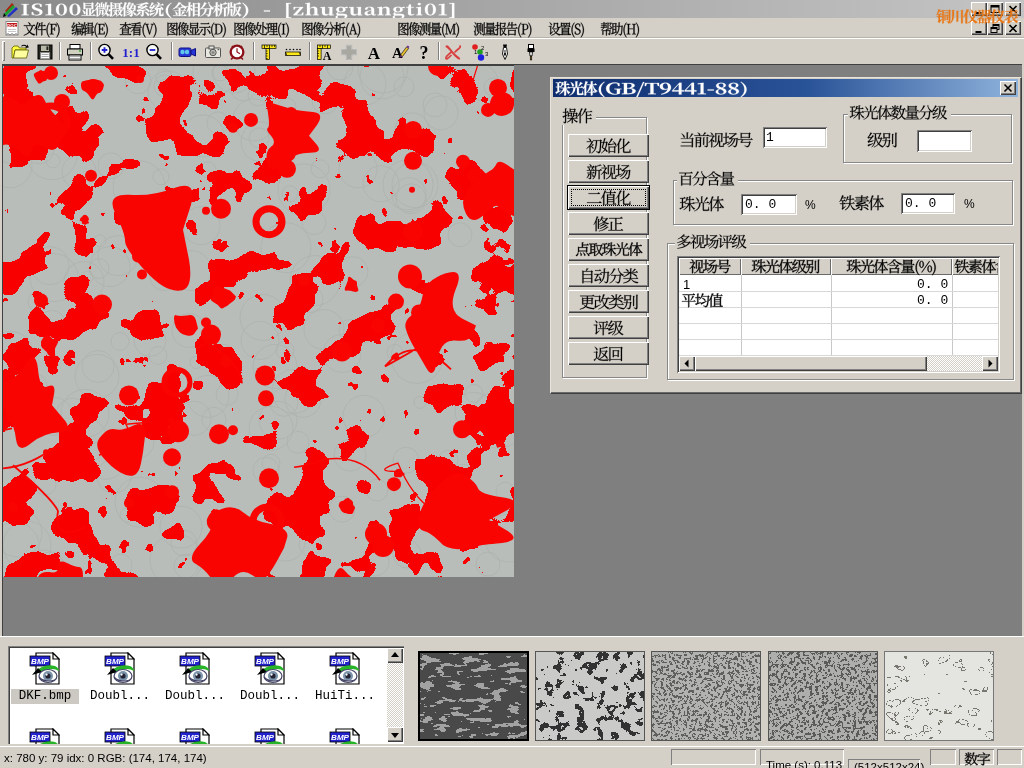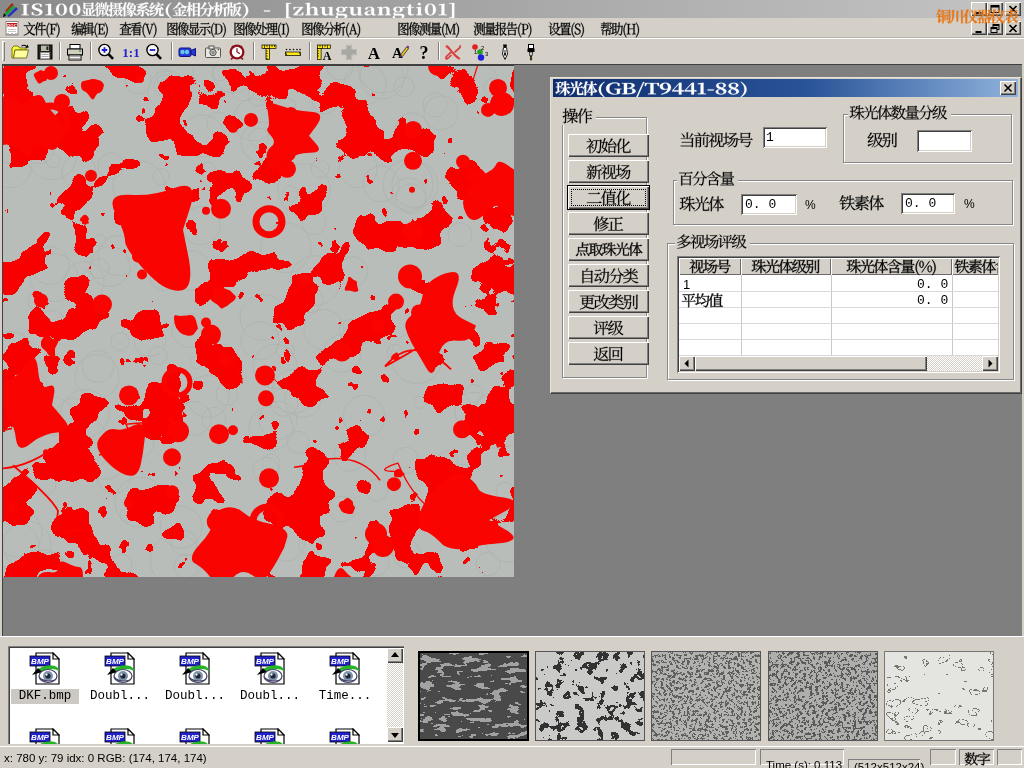--- a/index.html
+++ b/index.html
@@ -806,21 +806,21 @@
 <rect x="1" y="4" width="20" height="10" fill="#2222cc" stroke="#000" stroke-width="0.8"></rect>
 <text x="11" y="12" font-size="8" text-anchor="middle" font-family="'Liberation Sans',sans-serif" font-weight="bold" fill="#fff" font-style="italic">BMP</text>
 <path d="M5 21 Q14 11 26 14 Q30 16 30 19 Q22 14 13 21 Z" fill="#28b428"></path>
 <path d="M3 23 L9 16 L13 20 Z" fill="#000"></path>
 <ellipse cx="19" cy="24" rx="9" ry="6.5" fill="#fff" stroke="#446" stroke-width="1.2"></ellipse>
 <circle cx="19" cy="24" r="5" fill="#7b93ab"></circle>
     <circle cx="19" cy="24" r="2.6" fill="#223"></circle>
 <circle cx="17.6" cy="22.6" r="1.1" fill="#fff"></circle>
 <path d="M10 25 Q15 31 26 28" fill="none" stroke="#446" stroke-width="1.2"></path>
   </svg>
-<div class="abs" style="left:311px;top:689px;width:68px;height:15px;font-family:'Liberation Mono',monospace;font-size:12.5px;text-align:center;color:#000">Time...</div>
+<div class="abs" style="left:311px;top:689px;width:68px;height:15px;font-family:'Liberation Mono',monospace;font-size:12.5px;text-align:center;color:#000">HuiTi...</div>
 <svg class="abs" style="left:329px;top:728px" width="31" height="16" viewBox="0 0 31 16">
     <path d="M7 1 H24 L30 7 V32 H7 Z" fill="#fff" stroke="#000" stroke-width="1.2"></path>
 <path d="M24 1 L24 7 H30 Z" fill="#fff" stroke="#000" stroke-width="1.2"></path>
 <rect x="1" y="4" width="20" height="10" fill="#2222cc" stroke="#000" stroke-width="0.8"></rect>
 <text x="11" y="12" font-size="8" text-anchor="middle" font-family="'Liberation Sans',sans-serif" font-weight="bold" fill="#fff" font-style="italic">BMP</text>
 <path d="M5 21 Q14 11 26 14 Q30 16 30 19 Q22 14 13 21 Z" fill="#28b428"></path>
 <path d="M3 23 L9 16 L13 20 Z" fill="#000"></path>
 <ellipse cx="19" cy="24" rx="9" ry="6.5" fill="#fff" stroke="#446" stroke-width="1.2"></ellipse>
 <circle cx="19" cy="24" r="5" fill="#7b93ab"></circle>
     <circle cx="19" cy="24" r="2.6" fill="#223"></circle>

